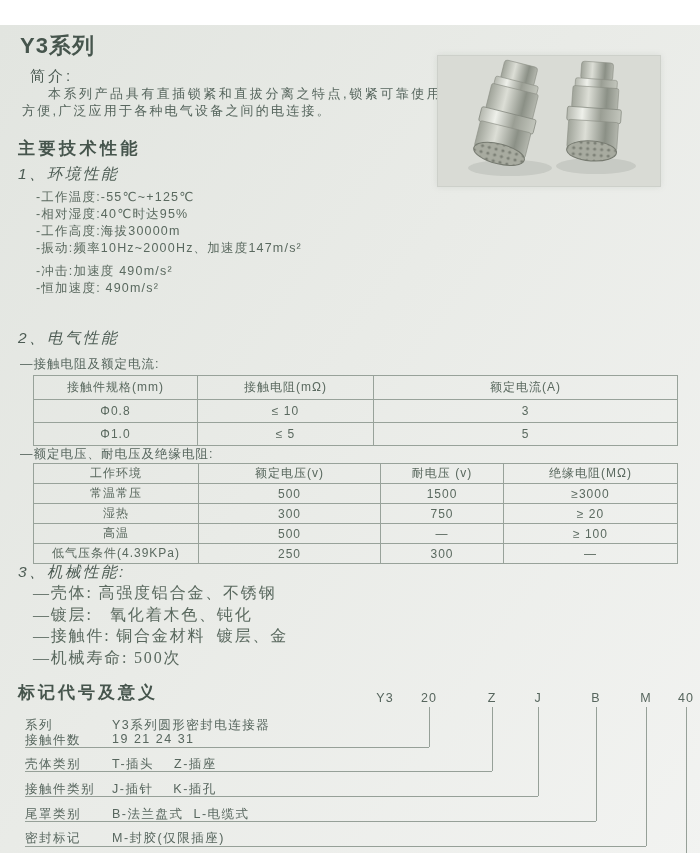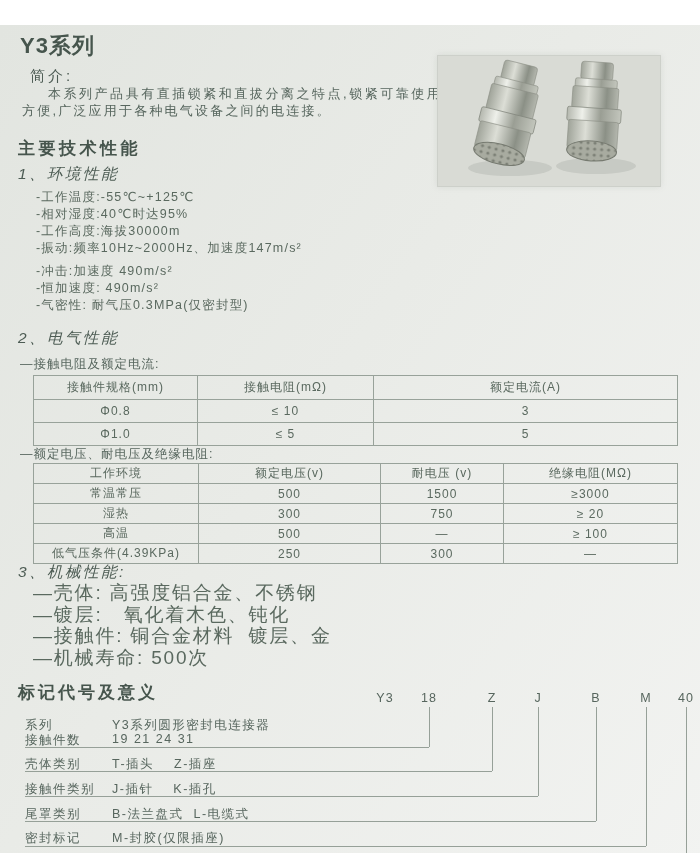--- a/index.html
+++ b/index.html
@@ -32,21 +32,21 @@
   table{position:absolute;border-collapse:collapse;table-layout:fixed;}
   .t1{left:33px;top:350px;width:644px;}
   .t2{left:33px;top:438px;width:644px;padding-left:46px;}
   th,td{border:1px solid #98a29a;text-align:center;vertical-align:middle;
     font-weight:normal;color:#5a695f;font-size:12px;letter-spacing:1px;}
   .t1 th{height:21px;}
   .t1 td{height:20px;}
   .t2 th{height:17px;}
   .t2 td{height:16px;}
   .mech-list{left:33px;top:557px;}
-  .mech-list .spec-line{line-height:21.5px;letter-spacing:1.8px;font-size:19px;}
+  .mech-list .spec-line{line-height:21.5px;letter-spacing:1.8px;font-size:16px;font-family:Liberation Serif, serif;}
   .code{position:absolute;top:666px;transform:translateX(-50%);font-size:12.5px;
     letter-spacing:1px;color:#57665e;}
   .mark-label{position:absolute;left:25px;font-size:12.5px;letter-spacing:1.5px;color:#57665e;}
   .mark-value{position:absolute;left:112px;font-size:12.5px;letter-spacing:1.5px;
     white-space:pre;color:#57665e;}
   .hline{position:absolute;height:1px;background:#96a098;left:25px;}
   .vline{position:absolute;width:1px;background:#96a098;}
 </style>
 </head>
 <body>
@@ -103,21 +103,20 @@
   <div class="abs h-main">主要技术性能</div>
   <div class="abs h-num h-env">1、环境性能</div>
 
   <div class="abs env-list">
     <div class="spec-line">-工作温度:-55℃~+125℃</div>
     <div class="spec-line">-相对湿度:40℃时达95%</div>
     <div class="spec-line">-工作高度:海拔30000m</div>
     <div class="spec-line">-振动:频率10Hz~2000Hz、加速度147m/s²</div>
     <div class="spec-line gap-above">-冲击:加速度 490m/s²</div>
     <div class="spec-line">-恒加速度: 490m/s²</div>
-    <div class="spec-line">-气密性: 耐气压0.3MPa(仅密封型)</div>
   </div>
 
   <div class="abs h-num h-elec">2、电气性能</div>
   <div class="abs dash-label t1-label">—接触电阻及额定电流:</div>
 
   <table class="t1">
     <colgroup>
         <col style="width:164px">
         <col style="width:176px">
         <col style="width:304px">
@@ -188,21 +187,21 @@
   <div class="abs mech-list">
     <div class="spec-line">—壳体: 高强度铝合金、不锈钢</div>
     <div class="spec-line">—镀层:   氧化着木色、钝化</div>
     <div class="spec-line">—接触件: 铜合金材料  镀层、金</div>
     <div class="spec-line">—机械寿命: 500次</div>
   </div>
 
   <div class="abs h-mark">标记代号及意义</div>
 
   <span class="code" style="left:385px">Y3</span>
-  <span class="code" style="left:429px">18</span>
+  <span class="code" style="left:429px">20</span>
   <span class="code" style="left:492px">Z</span>
   <span class="code" style="left:538px">J</span>
   <span class="code" style="left:596px">B</span>
   <span class="code" style="left:646px">M</span>
   <span class="code" style="left:686px">40</span>
 
   <span class="mark-label" style="top:692px">系列</span>
   <span class="mark-value" style="top:692px">Y3系列圆形密封电连接器</span>
 
   <span class="mark-label" style="top:707px">接触件数</span>

